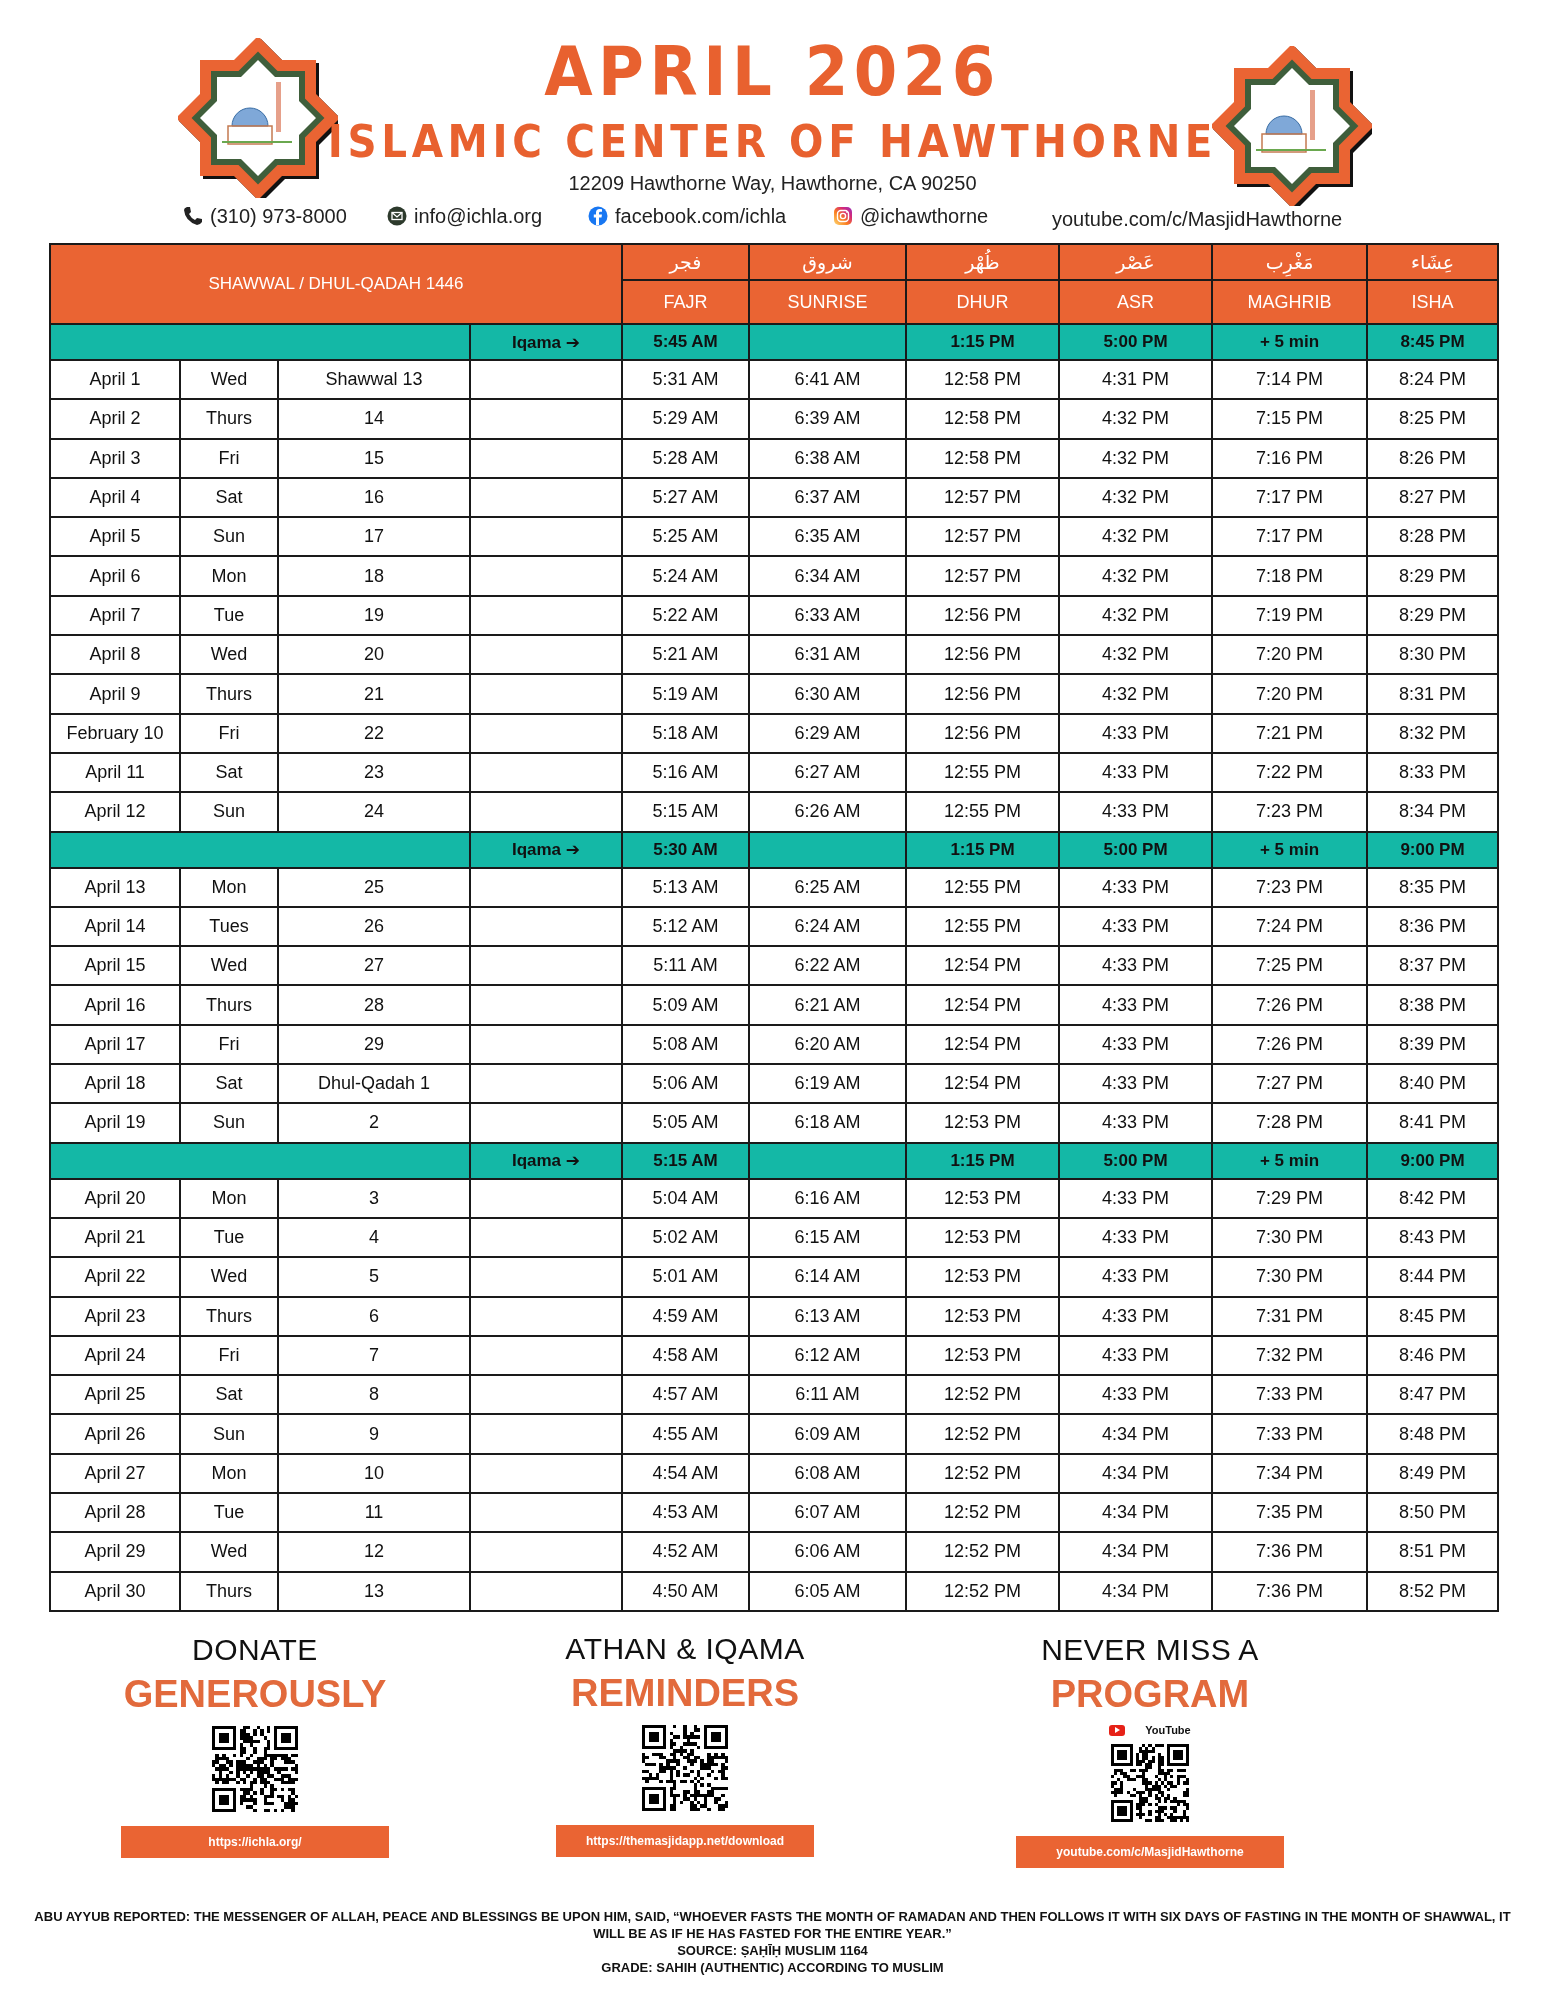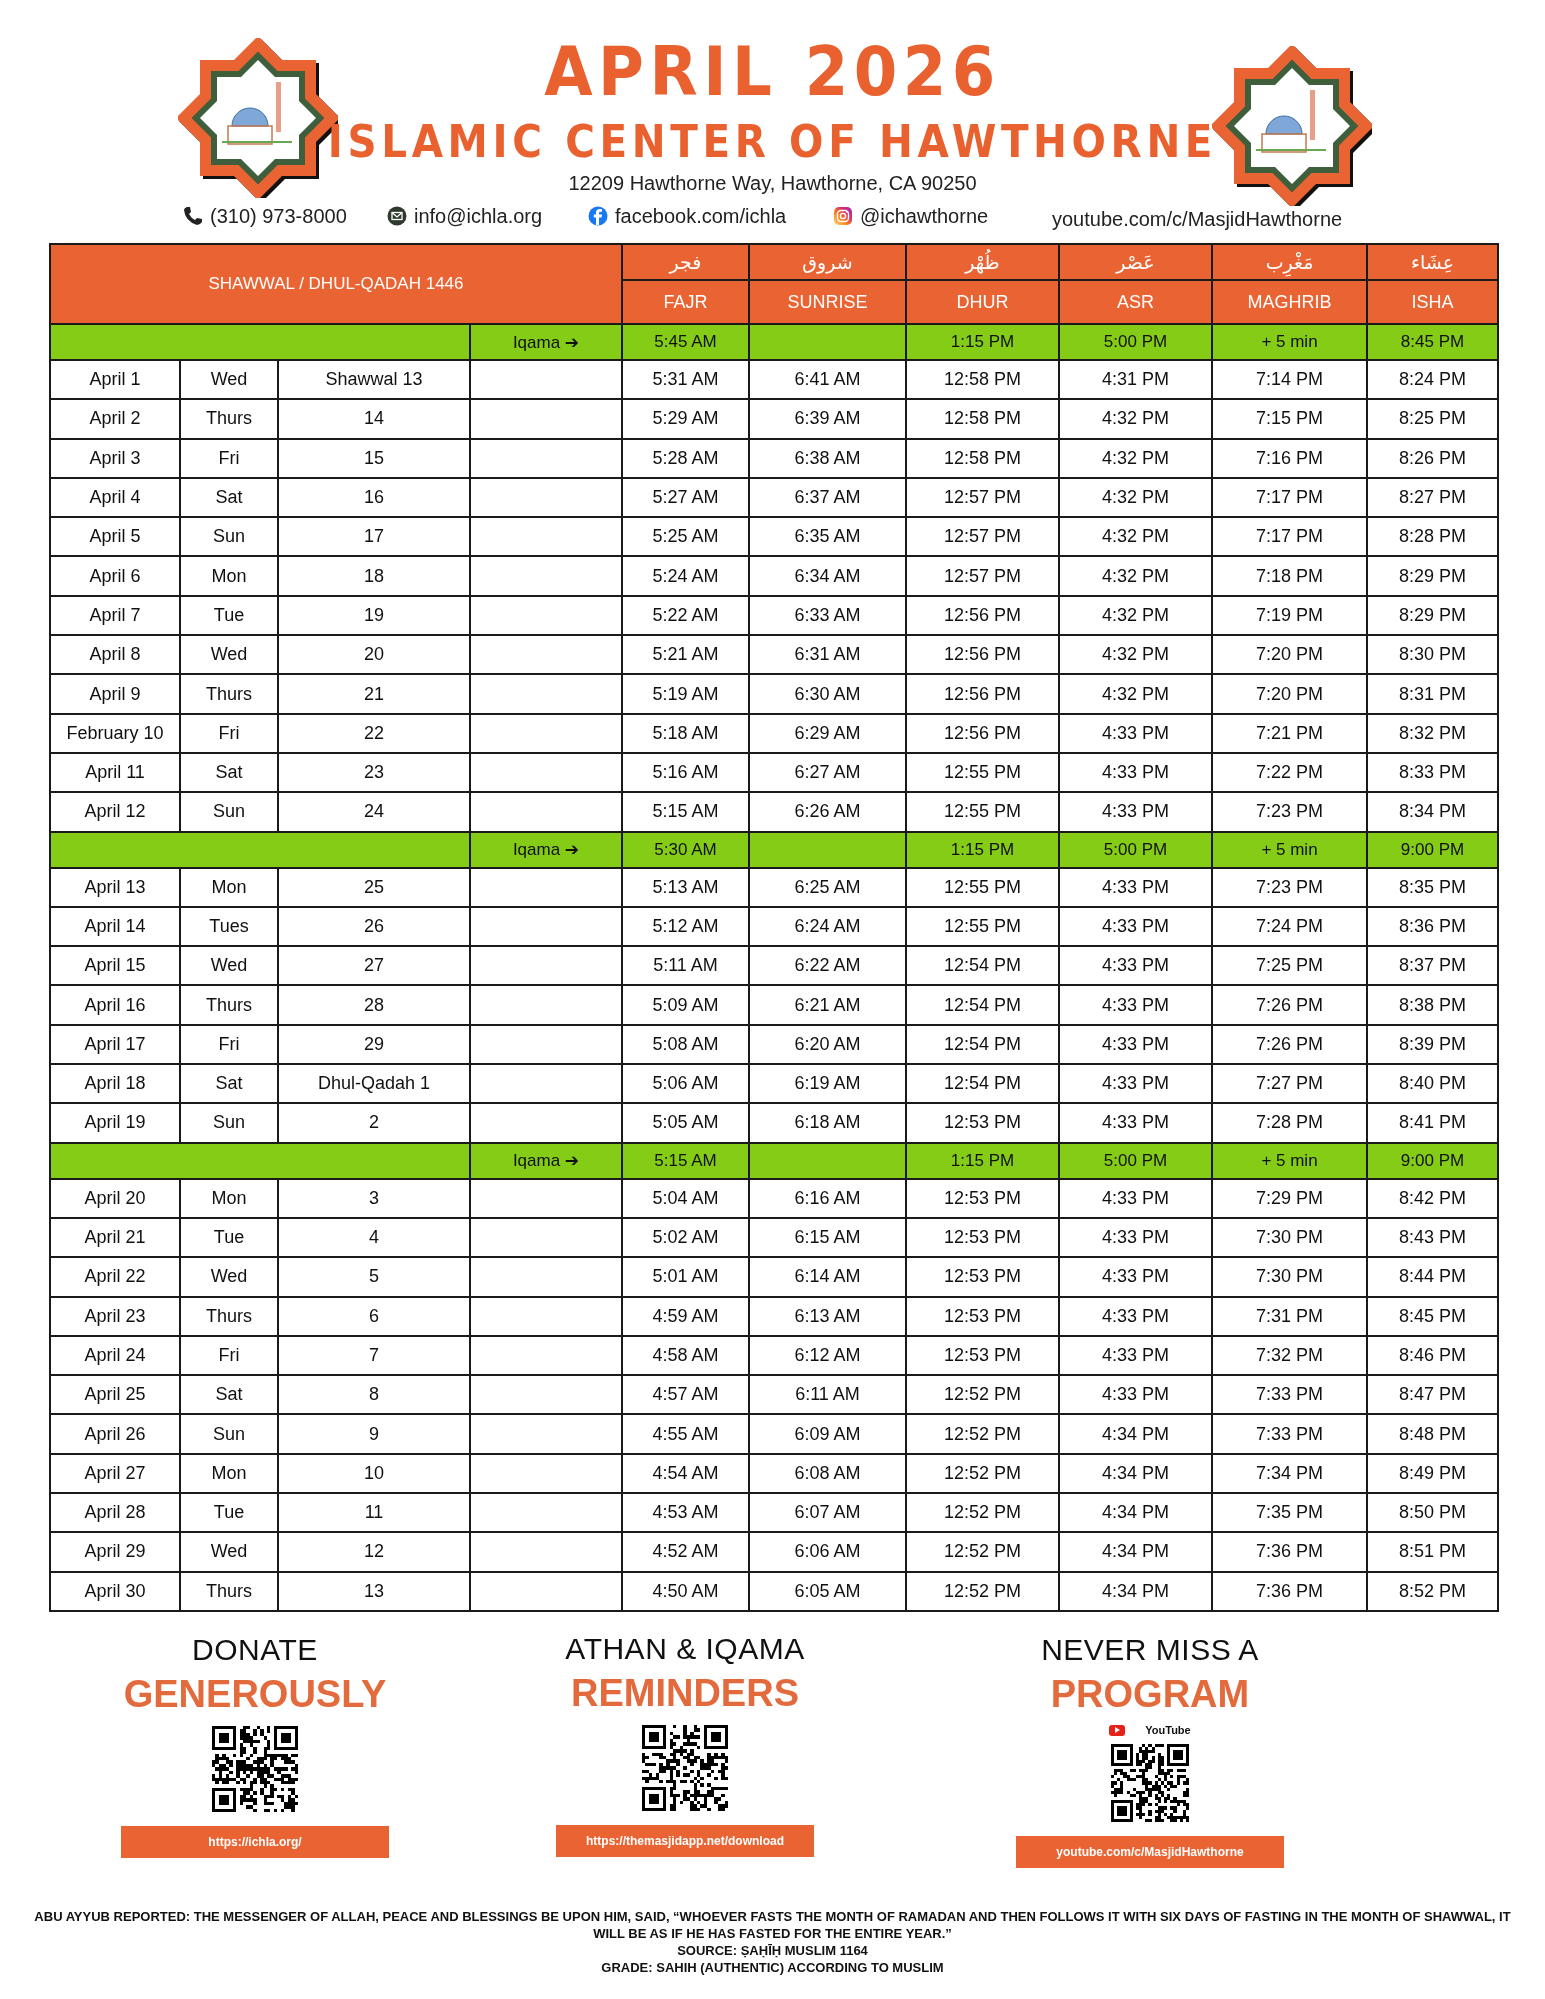--- a/index.html
+++ b/index.html
@@ -22,21 +22,21 @@
   .contact-row { position: absolute; top: 205px; left: 0; width: 1545px; height: 30px; font-size: 20px; color: #222; }
   .contact { position: absolute; display: flex; align-items: flex-start; gap: 6px; white-space: nowrap; }
   .contact .ic { display: inline-flex; width: 22px; height: 22px; align-items: center; justify-content: center; }
 
   table.times { position: absolute; left: 49px; top: 243px; width: 1448px; border-collapse: collapse; table-layout: fixed; }
   table.times td, table.times th { border: 2px solid #1a1a1a; text-align: center; font-size: 18px; font-weight: normal; }
   th.hdr { background: #ea6433; color: #fff; font-weight: bold; font-size: 17px; }
   th.hdr.arabic { font-size: 19px; height: 36px; }
   th.hdr.en { height: 44px; }
   th.hdr.hijri { font-size: 17px; margin-top: 40px; }
-  tr.iqama td { background: #84cc16; font-weight: normal; height: 36px; font-size: 17px; }
+  tr.iqama td { background: #14b8a6; font-weight: bold; height: 36px; font-size: 17px; }
   tr.day td { height: 39.3px; background: #fff; }
   td.date { font-size: 19px; }
   td.wk { font-size: 17px; }
 
   .promo { position: absolute; text-align: center; }
   .promo .l1 { font-size: 30px; color: #111; letter-spacing: 0.5px; }
   .promo .l2 { font-size: 38px; font-weight: bold; color: #e26a3c; margin-top: 6px; }
   .qr { margin: 10px auto 0; width: 86px; height: 86px; }
   .url-bar { margin: 14px auto 0; background: #ea6433; color: #fff; font-size: 12px; font-weight: bold;
     height: 32px; line-height: 32px; }

